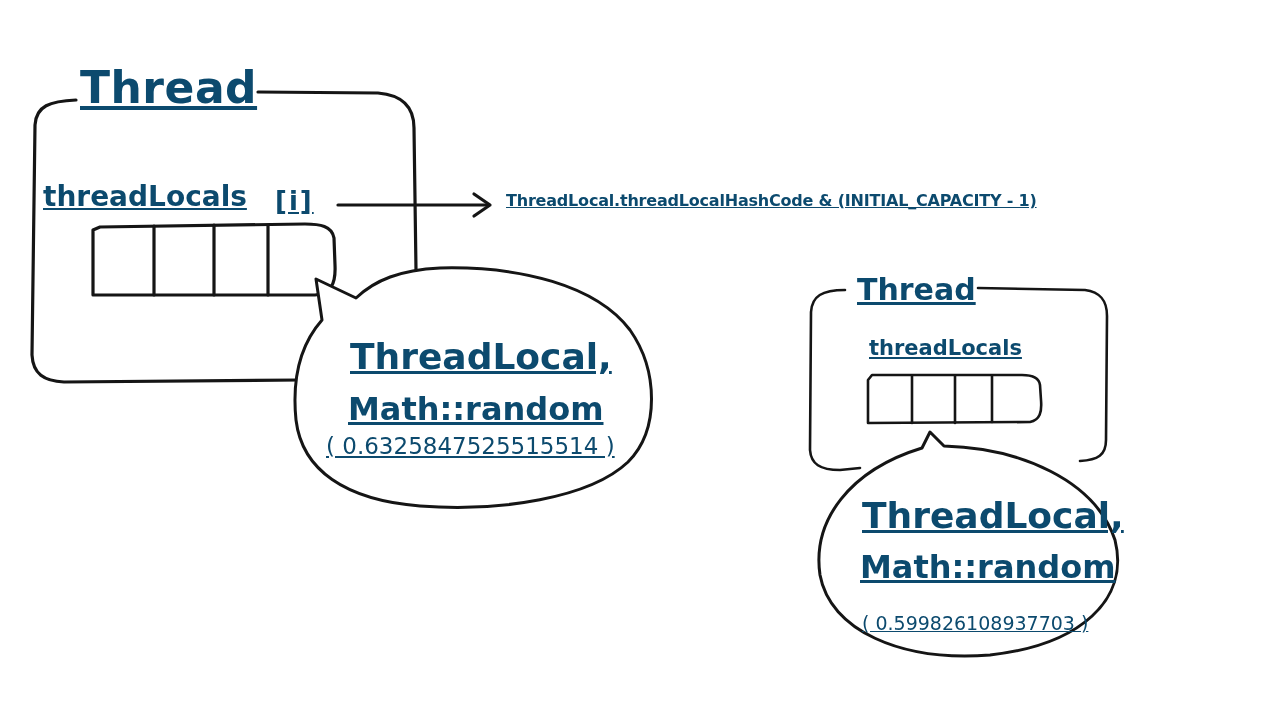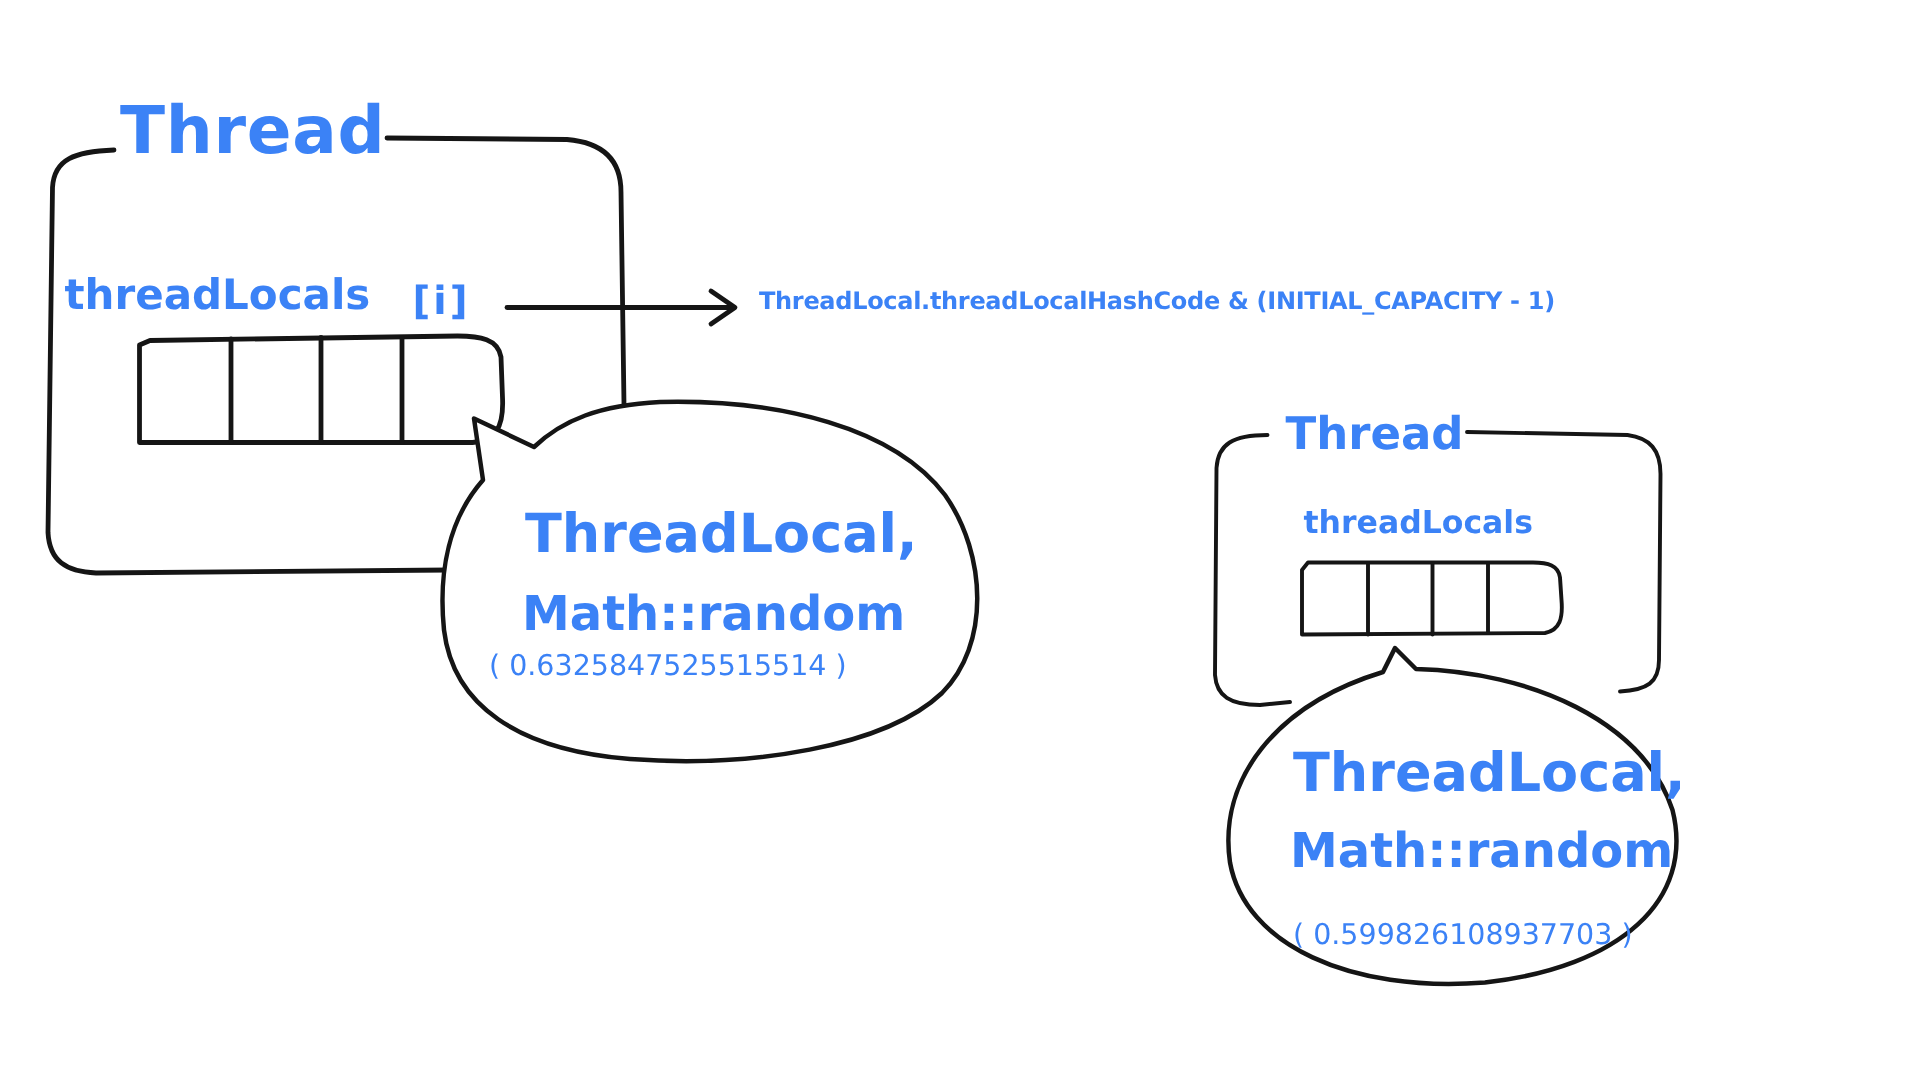--- a/index.html
+++ b/index.html
@@ -2,28 +2,28 @@
 <html><head>
 <meta charset="utf-8">
 <style>
   html, body { margin: 0; padding: 0; background: #ffffff; }
   body { width: 1280px; height: 718px; position: relative; overflow: hidden;
          font-family: "DejaVu Sans", sans-serif; color: #111; }
   svg.canvas { position: absolute; left: 0; top: 0; }
   .stroke { fill: none; stroke: #151515; stroke-width: 3.2; stroke-linecap: round; stroke-linejoin: round; }
   .stroke-thin { fill: none; stroke: #151515; stroke-width: 2.6; stroke-linecap: round; stroke-linejoin: round; }
   .bubble { fill: #ffffff; stroke: #151515; stroke-width: 3; stroke-linejoin: round; }
-  .lbl { position: absolute; white-space: nowrap; color: #3b82f6; font-family: "DejaVu Sans", sans-serif; }
+  .lbl { position: absolute; white-space: nowrap; color: #0c4a6e; font-family: "DejaVu Sans", sans-serif; text-decoration: underline; }
   .thread-title-big { left: 80px; top: 62px; font-size: 44px; font-weight: bold; letter-spacing: 0.5px; }
   .tl-label-big { left: 43px; top: 180px; font-size: 28px; font-weight: bold; }
   .index-label { left: 275px; top: 186px; font-size: 26px; font-weight: bold; letter-spacing: 2px; }
   .hash-expr { left: 506px; top: 191px; font-size: 16px; font-weight: bold; letter-spacing: -0.2px; }
   .b1-line1 { left: 350px; top: 336px; font-size: 36px; font-weight: bold; }
   .b1-line2 { left: 348px; top: 390px; font-size: 32px; font-weight: bold; }
-  .b1-line3 { left: 326px; top: 433px; font-size: 19px; }
+  .b1-line3 { left: 326px; top: 433px; font-size: 23px; }
   .thread-title-small { left: 857px; top: 272px; font-size: 30px; font-weight: bold; }
   .tl-label-small { left: 869px; top: 336px; font-size: 21px; font-weight: bold; }
   .b2-line1 { left: 862px; top: 495px; font-size: 36px; font-weight: bold; }
   .b2-line2 { left: 860px; top: 548px; font-size: 32px; font-weight: bold; }
   .b2-line3 { left: 862px; top: 612px; font-size: 19px; }
 </style>
 </head>
 <body>
 
 <svg class="canvas" width="1280" height="718" viewBox="0 0 1280 718">

